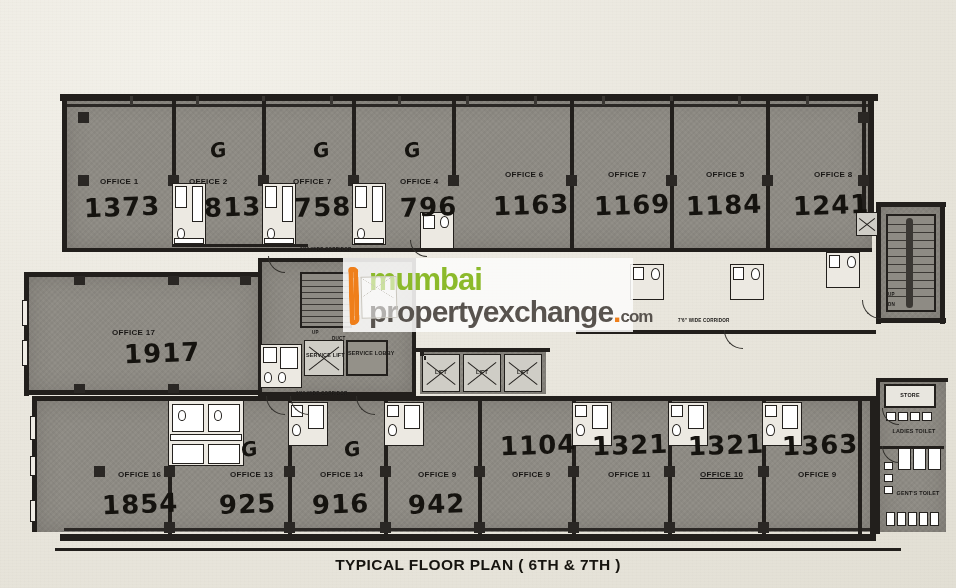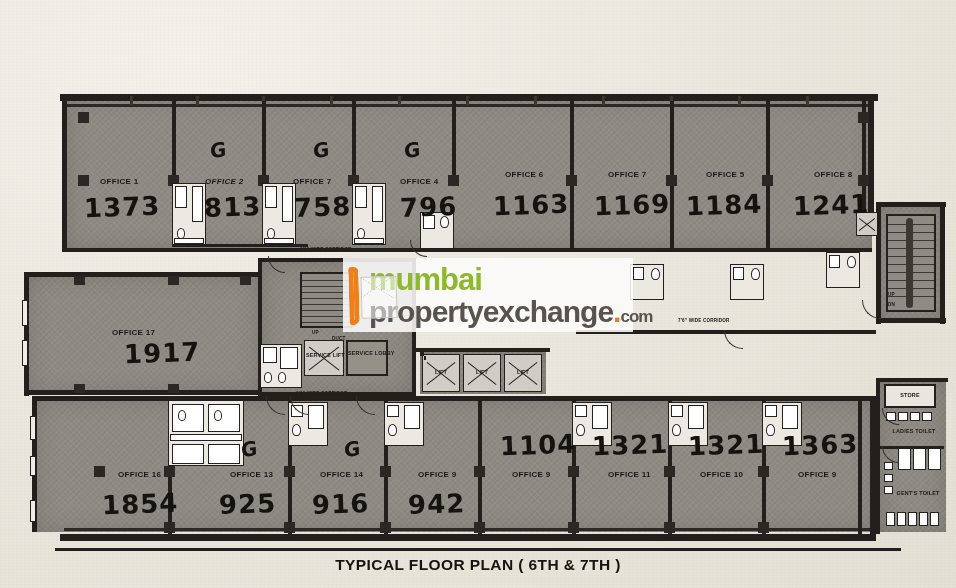--- a/index.html
+++ b/index.html
@@ -382,21 +382,21 @@
   <div class="fix" style="left:884px;top:486px;width:9px;height:8px;"></div>
   <div class="fix" style="left:886px;top:512px;width:9px;height:14px;"></div>
   <div class="fix" style="left:897px;top:512px;width:9px;height:14px;"></div>
   <div class="fix" style="left:908px;top:512px;width:9px;height:14px;"></div>
   <div class="fix" style="left:919px;top:512px;width:9px;height:14px;"></div>
   <div class="fix" style="left:930px;top:512px;width:9px;height:14px;"></div>
 
   <div class="lbl office-tag" style="left:100px;top:177px;">OFFICE 1</div>
   <div class="hand" style="left:84px;top:192px;">1373</div>
 
-  <div class="lbl office-tag" style="left:205px;top:177px;font-style:italic;">OFFICE 2</div>
+  <div class="lbl office-tag" style="left:189px;top:177px;">OFFICE 2</div>
   <div class="hand g" style="left:210px;top:138px;">G</div>
   <div class="hand" style="left:204px;top:192px;">813</div>
 
   <div class="lbl office-tag" style="left:293px;top:177px;">OFFICE 7</div>
   <div class="hand g" style="left:313px;top:138px;">G</div>
   <div class="hand" style="left:294px;top:192px;">758</div>
 
   <div class="lbl office-tag" style="left:400px;top:177px;">OFFICE 4</div>
   <div class="hand g" style="left:404px;top:138px;">G</div>
   <div class="hand" style="left:400px;top:192px;">796</div>
@@ -429,21 +429,21 @@
 
   <div class="lbl office-tag" style="left:418px;top:470px;">OFFICE 9</div>
   <div class="hand" style="left:408px;top:489px;">942</div>
 
   <div class="lbl office-tag" style="left:512px;top:470px;">OFFICE 9</div>
   <div class="hand" style="left:500px;top:430px;">1104</div>
 
   <div class="lbl office-tag" style="left:608px;top:470px;">OFFICE 11</div>
   <div class="hand" style="left:592px;top:430px;">1321</div>
 
-  <div class="lbl office-tag" style="left:700px;top:470px;">OFFICE 10</div>
+  <div class="lbl office-tag" style="left:700px;top:470px;text-decoration:underline;">OFFICE 10</div>
   <div class="hand" style="left:688px;top:430px;">1321</div>
 
   <div class="lbl office-tag" style="left:798px;top:470px;">OFFICE 9</div>
   <div class="hand" style="left:782px;top:430px;">1363</div>
 
   <div class="door" style="left:268px;top:256px;width:16px;height:16px;">
       <i></i>
     </div>
   <div class="door" style="left:410px;top:240px;width:16px;height:16px;">
       <i></i>

